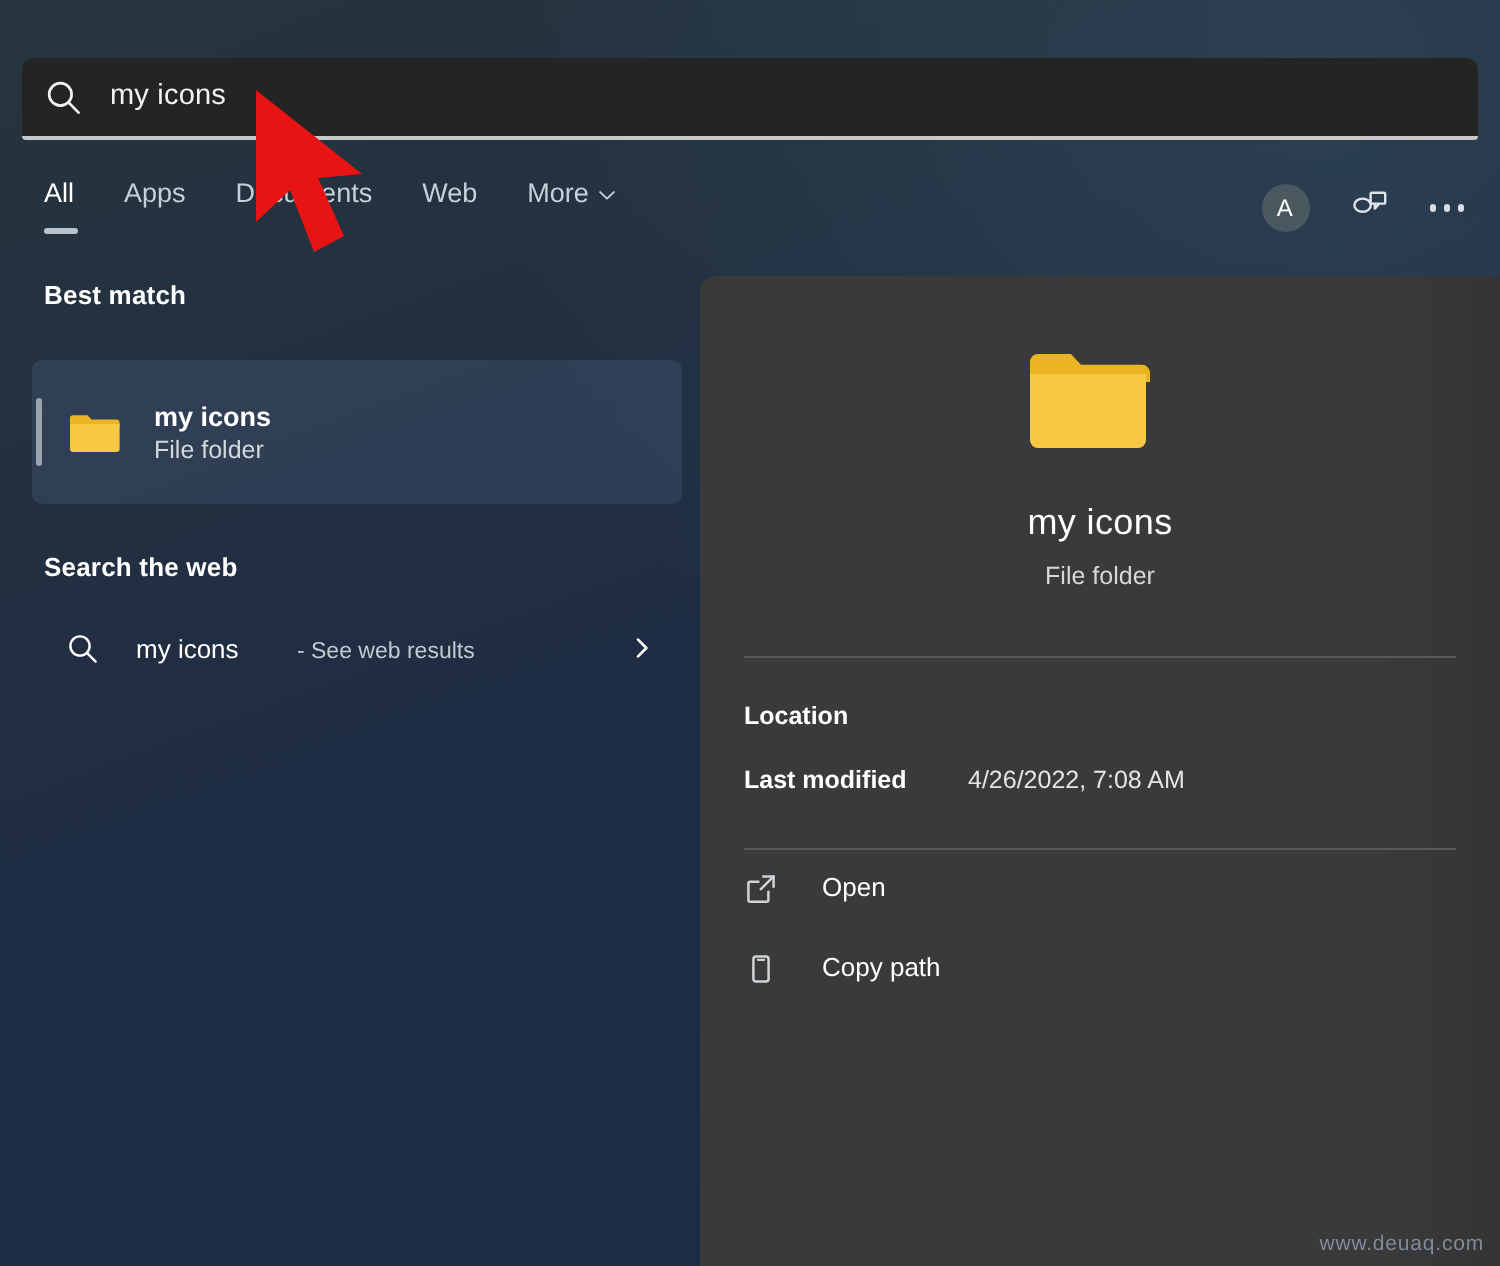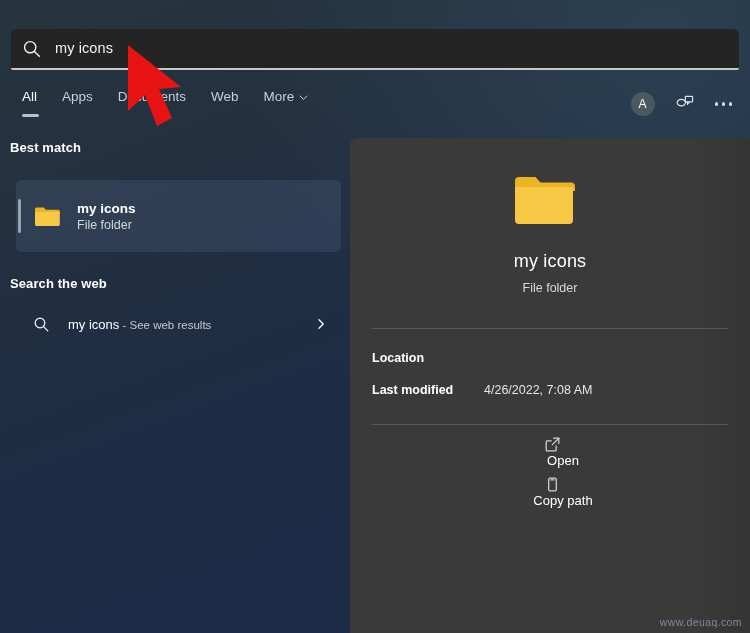--- a/index.html
+++ b/index.html
@@ -131,21 +131,21 @@
   #results-col {
     position: absolute;
     left: 0; top: 140px;
     width: 350px;
     height: 493px;
   }
   .section-head {
     font-size: 13px;
     font-weight: bold;
     color: #ffffff;
-    margin-left: 10px;
+    margin-left: 22px;
     letter-spacing: .1px;
   }
 
   
   #best-match-item {
     position: absolute;
     left: 16px; top: 40px;
     width: 325px; height: 72px;
     background: rgba(118,146,184,0.16);
     border-radius: 5px;
@@ -186,21 +186,21 @@
     align-items: center;
     cursor: default;
   }
   #web-item .mag-sm { width: 17px; height: 17px; margin-left: 17px; flex: 0 0 17px; }
   #web-label {
     margin-left: 18px;
     font-size: 13px;
     color: #ffffff;
     white-space: nowrap;
   }
-  #web-label .muted { color: #c3cad0; font-size: 11.5px; }
+  #web-label .muted { color: #c3cad0; font-size: 11.5px; margin-left: 26px; }
   #web-chevron {
     position: absolute;
     right: 14px;
     width: 12px; height: 12px;
   }
 
   
   #preview-panel {
     position: absolute;
     left: 350px; top: 138px;
@@ -264,23 +264,21 @@
     color: #e2e6e9;
     white-space: nowrap;
   }
 
   .action-row {
     position: absolute;
     left: 22px;
     width: 360px;
     height: 26px;
     display: flex;
-    align-items: center;
     cursor: default;
-    flex-direction: column;
   }
   #action-row-0 { top: 298px; }
   #action-row-1 { top: 338px; }
   .action-icon { width: 17px; height: 17px; flex: 0 0 17px; }
   .action-label {
     margin-left: 22px;
     font-size: 13px;
     color: #ffffff;
   }
 

